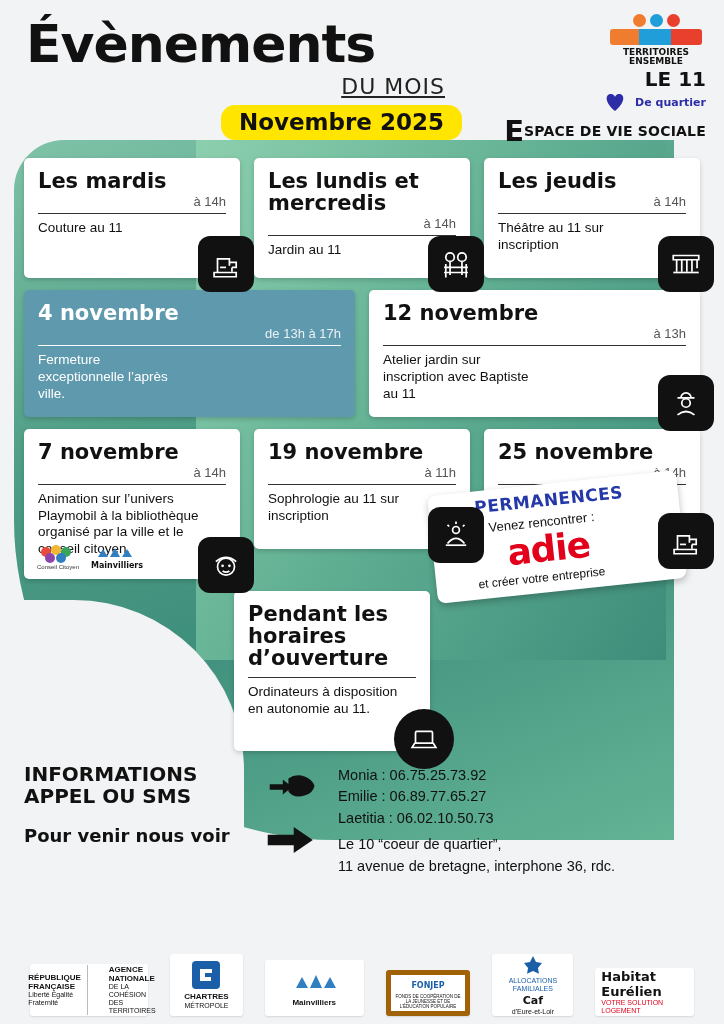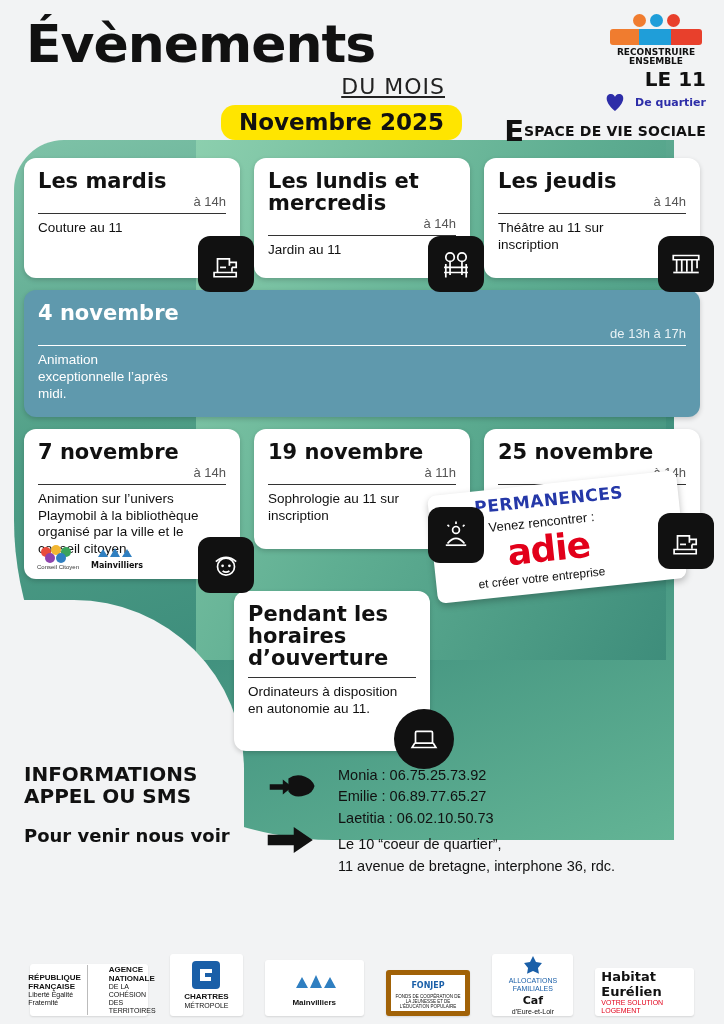--- a/index.html
+++ b/index.html
@@ -130,21 +130,21 @@
   
   .grid {
     position: relative; z-index: 4;
     margin-top: 18px;
     padding: 0 24px;
   }
   .row { display: flex; gap: 14px; margin-bottom: 12px; align-items: flex-start; }
   .card {
     position: relative;
     background: #ffffff;
-    border-radius: 12px;
+    border-radius: 5px;
     padding: 12px 14px 14px 14px;
     box-shadow: 0 2px 5px rgba(0,0,0,.18);
     flex: 1;
     min-height: 120px;
   }
   .card.teal { background: #5f99ad; }
   .card .ctitle {
     font-family: "DejaVu Sans", sans-serif;
     font-weight: bold;
     font-size: 21px;
@@ -298,21 +298,21 @@
     </div>
   </div>
 
   <div class="logos-tr">
     <div class="re-logo">
       <div class="re-dots">
         <span style="background:#f07c2f"></span><span style="background:#1f9ed9"></span><span style="background:#e8402c"></span>
       </div>
       <div class="re-body"></div>
       <div class="re-text">
-        <span>RECONSTRUIRE</span><br>
+        <span>TERRITOIRES</span><br>
         <span>ENSEMBLE</span>
       </div>
     </div>
     <div style="display:inline-block; text-align:right; vertical-align:top;">
       <div class="le11">LE 11</div>
       <div class="quartier-row">
         <span class="heart-blue">
           <svg viewBox="0 0 24 20" width="26" height="20">
               <path d="M12 19 C2 11 2 3 7 2 C10 1.3 12 4 12 5 C12 4 14 1.3 17 2 C22 3 22 11 12 19 Z" fill="#2d2da8"></path>
             </svg>
@@ -373,24 +373,37 @@
           </svg>
         </div>
       </div>
     </div>
 
     <div class="row">
       <div class="card teal">
         <div class="ctitle">4 novembre</div>
         <div class="ctime">de 13h à 17h</div>
         <hr class="divider">
-        <div class="cbody">Animation exceptionnelle l’après midi.</div>
-      </div>
-
-
+        <div class="cbody">Fermeture exceptionnelle l’après ville.</div>
+      </div>
+
+
+      <div class="card">
+        <div class="ctitle">12 novembre</div>
+        <div class="ctime">à 13h</div>
+        <hr class="divider">
+        <div class="cbody">Atelier jardin sur inscription avec Baptiste au 11</div>
+        <div class="icon-badge">
+          <svg viewBox="0 0 40 40" fill="none" stroke="#fff" stroke-width="2">
+            <path d="M10 14 h20 M14 14 a6 6 0 0 1 12 0"></path>
+              <circle cx="20" cy="20" r="5"></circle>
+            <path d="M10 34 q10 -8 20 0"></path>
+          </svg>
+        </div>
+      </div>
     </div>
 
     <div class="row">
       <div class="card wide" style="min-height:150px">
         <div class="ctitle">7 novembre</div>
         <div class="ctime">à 14h</div>
         <hr class="divider">
         <div class="cbody">Animation sur l’univers Playmobil à la bibliothèque organisé par la ville et le conseil citoyen.</div>
         <div class="mini-logos">
           <span class="mini-logo-1">

